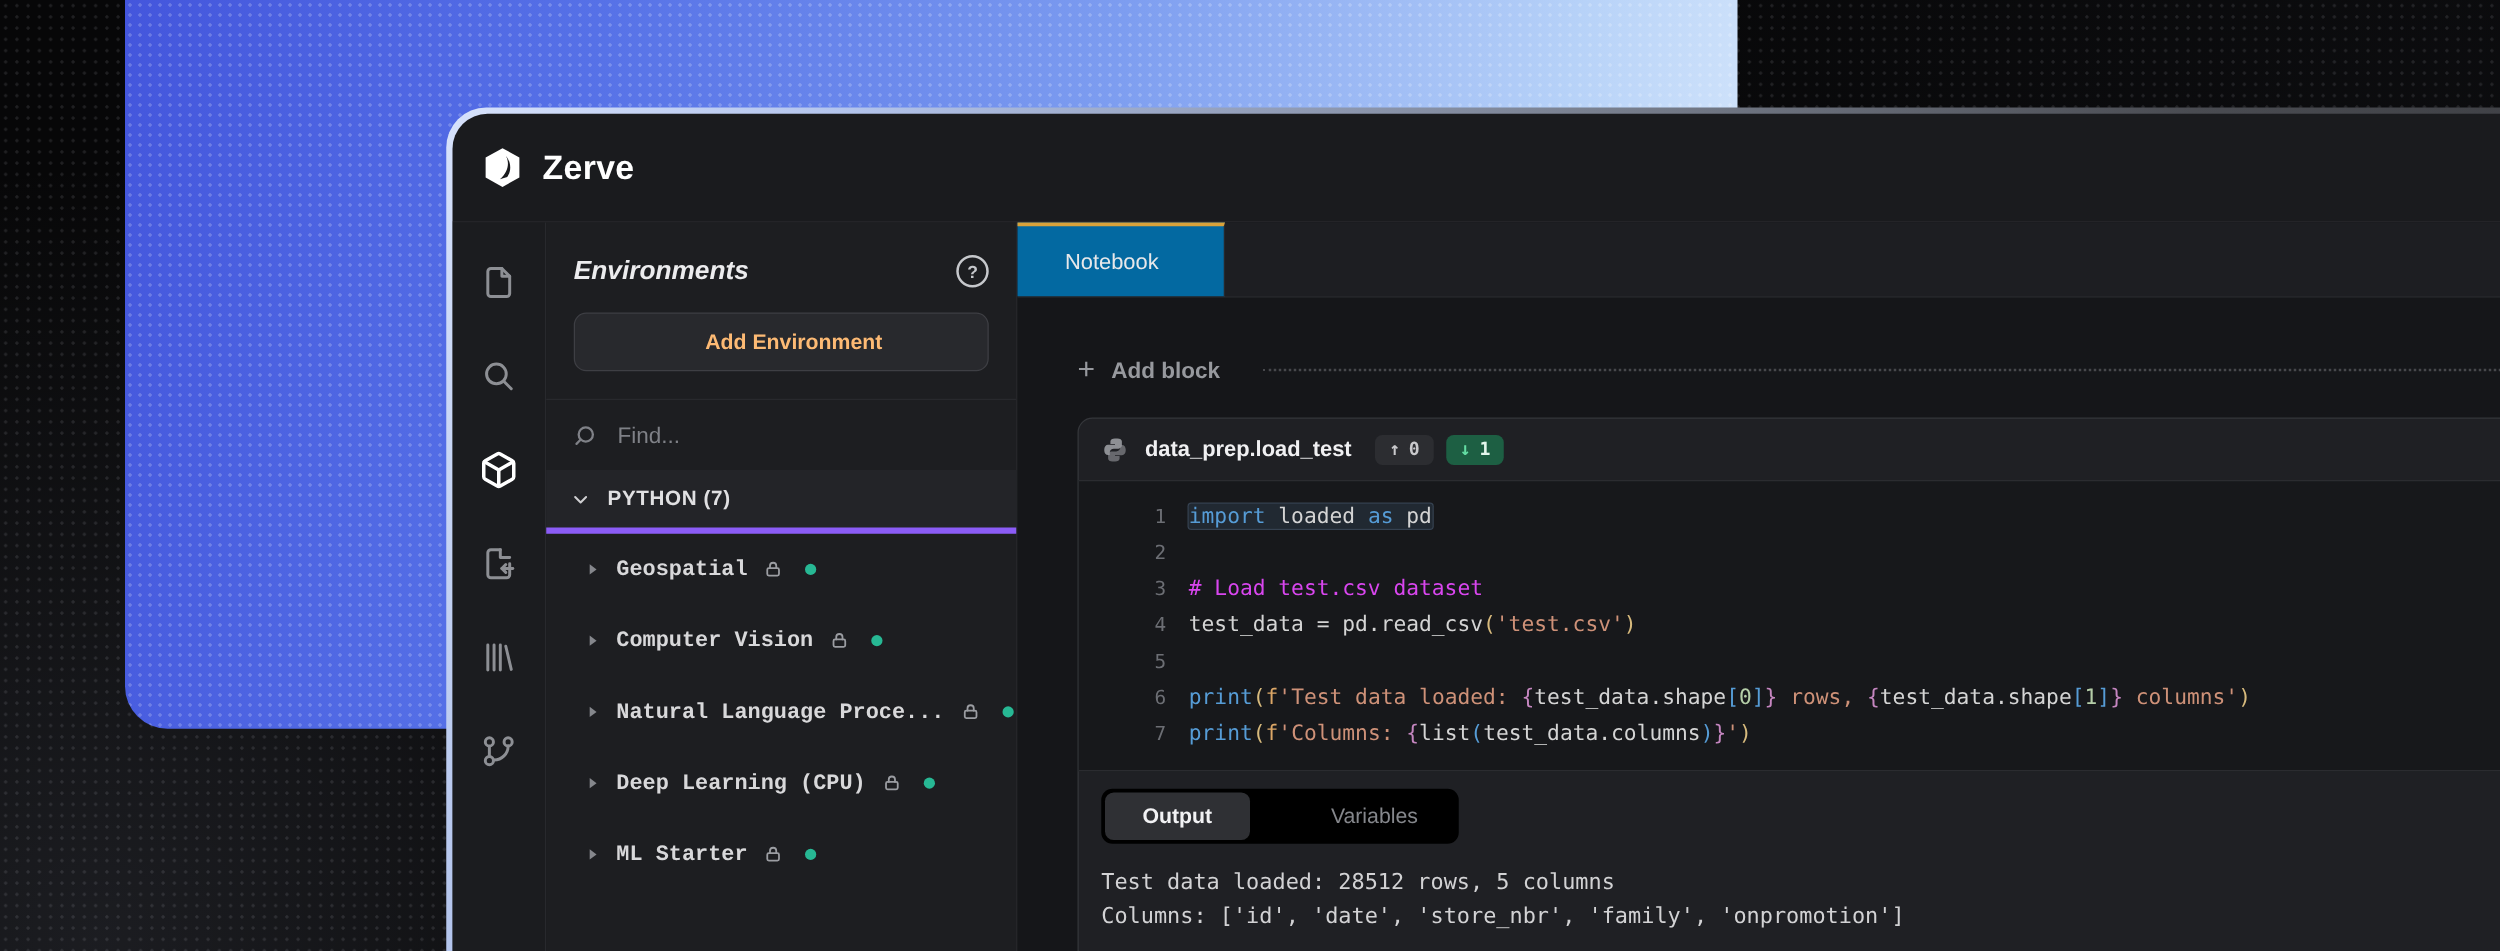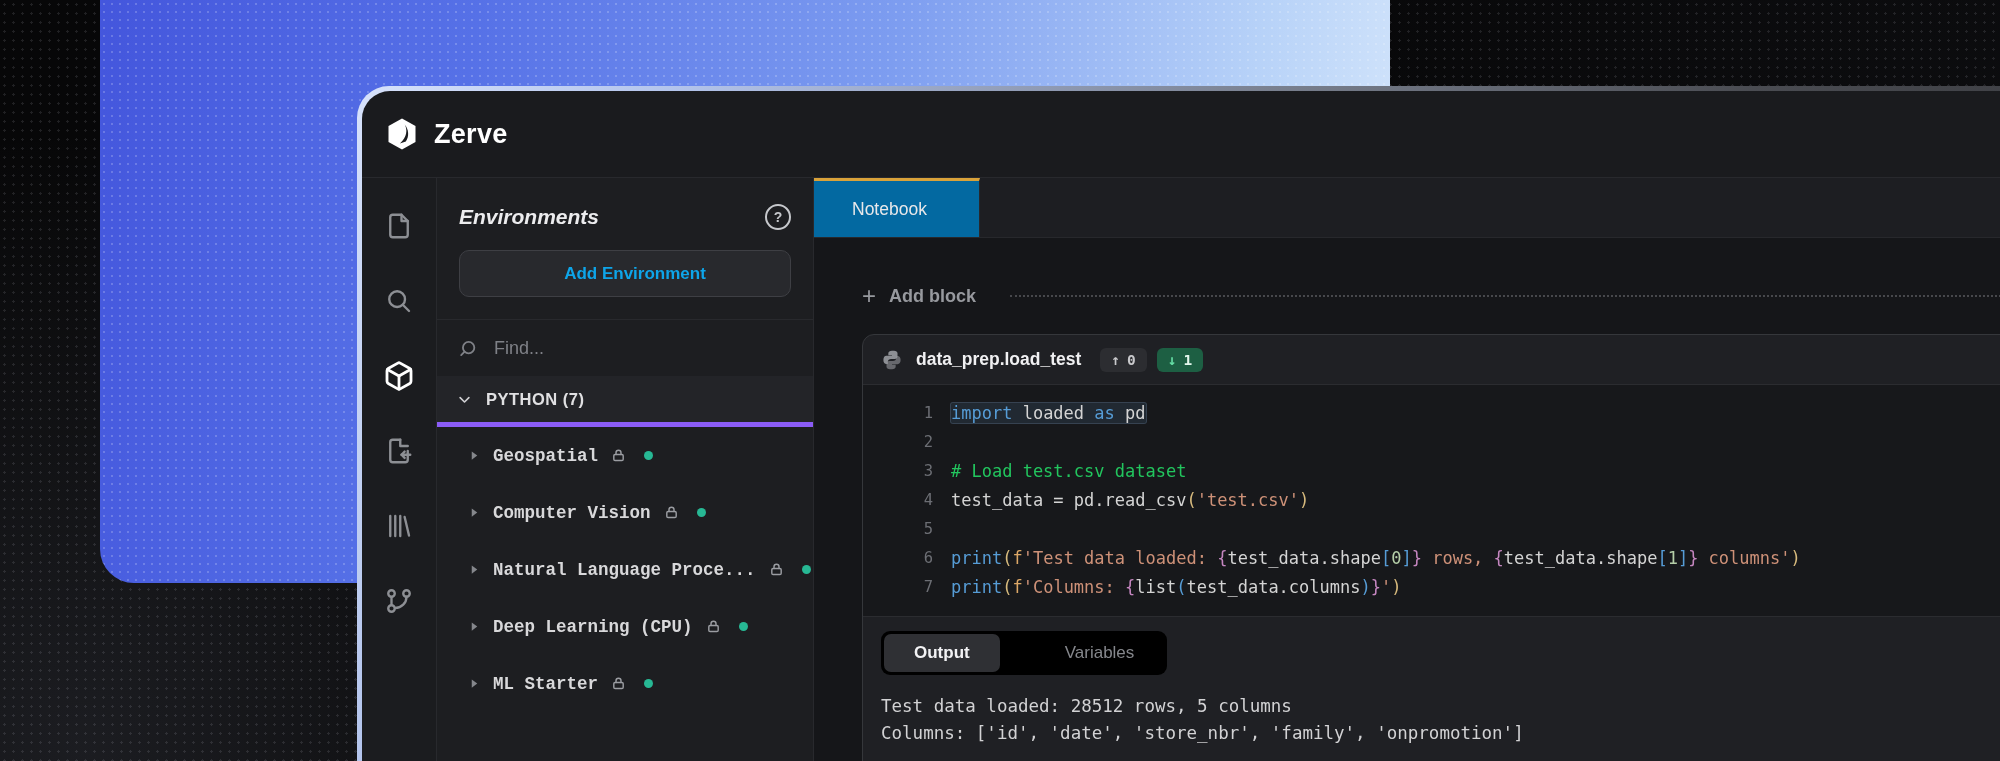--- a/index.html
+++ b/index.html
@@ -30,21 +30,21 @@
   .rail-item{width:100%;height:75px;display:flex;align-items:center;justify-content:center;color:#8d8f94;}
   .rail-item.active{color:#ffffff;}
   
   .env-panel{width:376px;flex:0 0 auto;background:#1d1e21;border-right:1px solid #28292d;
     display:flex;flex-direction:column;}
   .env-head{padding:26px 22px 0 22px;display:flex;align-items:center;justify-content:space-between;}
   .env-title{font-size:21px;font-weight:bold;color:#ececee;font-style:italic;}
   .help{width:22px;height:22px;border:2px solid #c6c8cc;border-radius:50%;color:#c6c8cc;
     font-size:14px;font-weight:bold;display:flex;align-items:center;justify-content:center;}
   .add-btn{margin:20px 22px 22px;height:45px;border-radius:10px;background:#28292d;
-    border:1px solid #3e3f44;color:#0ea5e9;font-size:17px;font-weight:bold;
+    border:1px solid #3e3f44;color:#fdba74;font-size:17px;font-weight:bold;
     display:flex;align-items:center;justify-content:center;cursor:pointer;padding-left:20px;}
   .env-divider{height:1px;background:#28292d;}
   .find-row{height:56px;display:flex;align-items:center;gap:14px;padding:0 22px;
     color:#7f8187;font-size:18px;}
   .py-header{height:46px;background:#232428;border-bottom:5px solid #8b5cf6;
     display:flex;align-items:center;gap:14px;padding:0 20px;color:#e0e0e2;
     font-weight:bold;font-size:16.5px;letter-spacing:.5px;}
   .env-item{height:57px;display:flex;align-items:center;gap:13px;padding-left:32px;font-family:Liberation Mono, monospace;}
   .env-label{color:#d8d8da;font-size:17.5px;font-weight:bold;}
   .lock{color:#9b9da2;display:flex;}
@@ -69,21 +69,21 @@
     font-size:14.5px;font-weight:bold;font-family:"DejaVu Sans Mono",monospace;cursor:pointer;}
   .badge.neutral{background:#2c2d31;color:#c9c9cc;}
   .badge.success{background:#1d5f43;color:#64dda4;}
   .badge.success .badge-count{color:#e3f6ec;}
   .code{background:#17181b;border-top:1px solid #2b2c30;border-bottom:1px solid #2b2c30;
     padding:13px 0 15px;font-family:"DejaVu Sans Mono",monospace;}
   .cline{display:flex;align-items:center;height:29px;font-size:17px;}
   .gutter{flex:0 0 auto;width:70px;text-align:right;color:#6c6e74;font-size:15.5px;}
   .ctext{padding-left:18px;white-space:pre;color:#d4d4d4;}
   .hl{background:rgba(88,128,176,0.16);box-shadow:0 0 0 1px rgba(125,165,210,0.30);border-radius:2px;}
-  .tk-kw{color:#569CD6}.tk-pl{color:#d4d4d4}.tk-cm{color:#22c55e}.tk-str{color:#CE9178}
+  .tk-kw{color:#569CD6}.tk-pl{color:#d4d4d4}.tk-cm{color:#d946ef}.tk-str{color:#CE9178}
   .tk-par{color:#D7BA7D}.tk-brace{color:#C586C0}.tk-brk{color:#569CD6}.tk-num{color:#B5CEA8}
   .tk-f{color:#DCA767}
   .card-foot{padding:14px 18px 28px;}
   .seg{display:inline-flex;background:#000000;border-radius:9px;padding:3px;gap:35px;}
   .seg-item{padding:9px 30px;border-radius:7px;font-size:17px;color:#85878c;cursor:pointer;}
   .seg-item.active{background:#2f3034;color:#f2f2f4;font-weight:bold;}
   .console{margin-top:18px;font-family:"DejaVu Sans Mono",monospace;font-size:17.5px;
     color:#d2d2d4;line-height:27px;white-space:pre;}
   svg{display:block;}
 </style>

